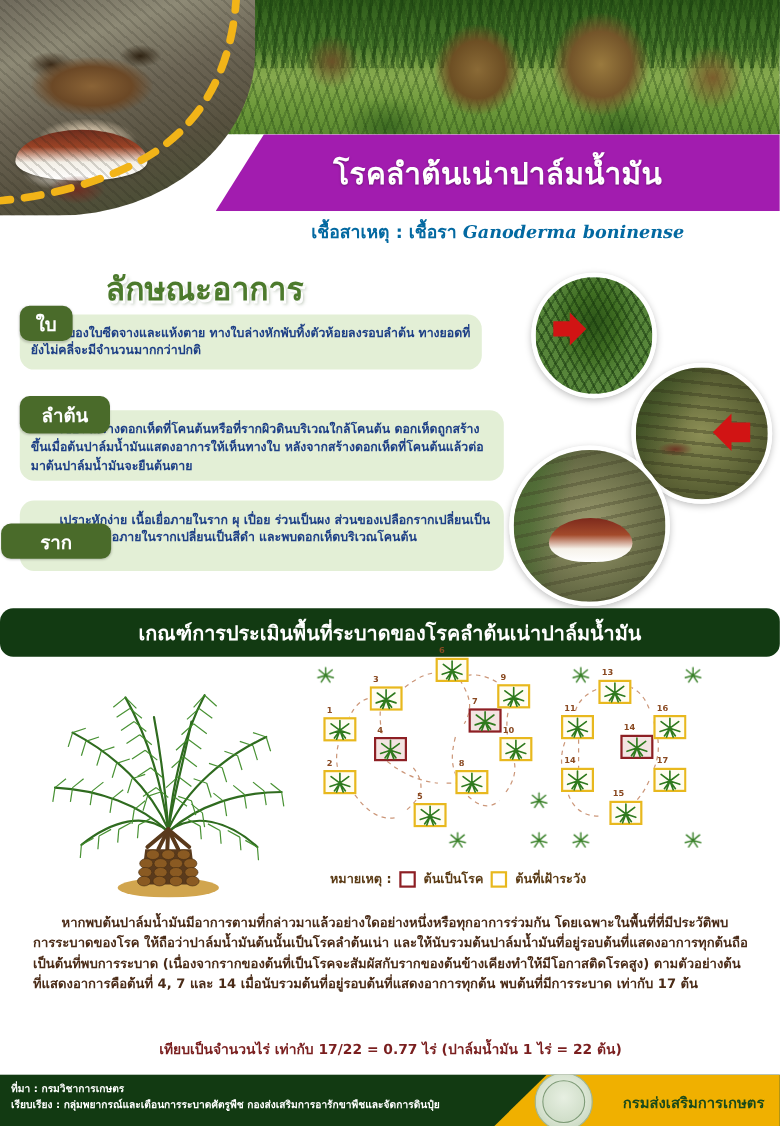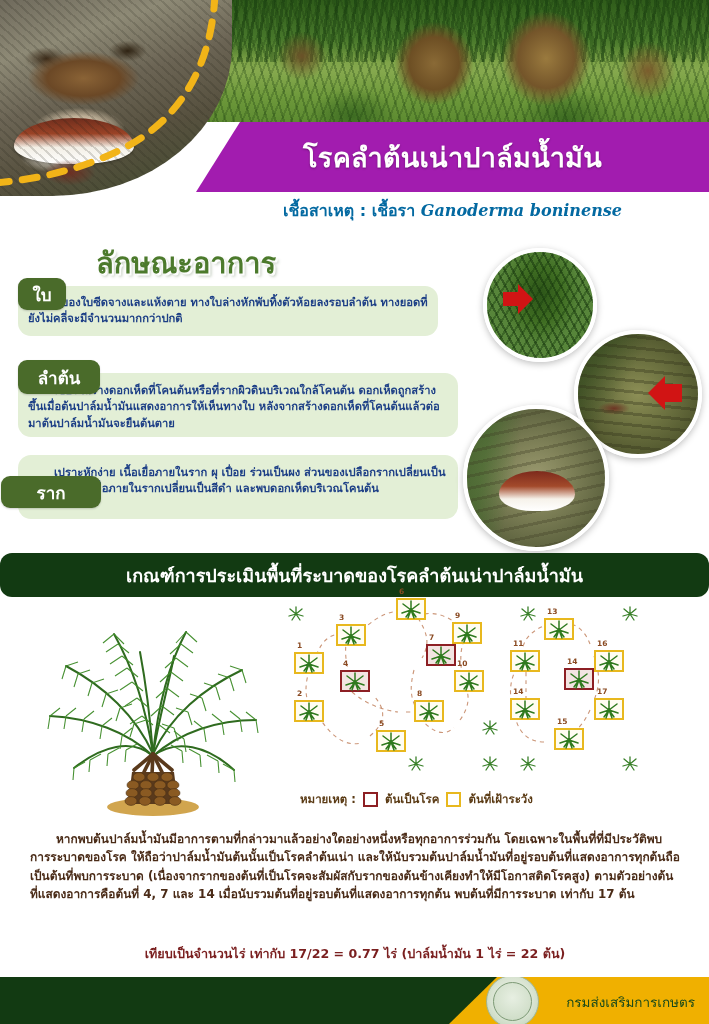--- a/index.html
+++ b/index.html
@@ -197,21 +197,21 @@
   }
 
   
   .footer{position:absolute;left:0;top:977px;width:709px;height:47px;background:#123a12;overflow:hidden;}
   .footer .wedge{
     position:absolute;right:0;top:0;width:260px;height:47px;background:#f0b000;
     clip-path:polygon(48px 0,260px 0,260px 47px,0 47px);
   }
   .footer .src{position:absolute;left:10px;top:7px;color:#fff;font-size:9.3px;line-height:1.55;font-weight:bold;}
   .footer .dept{
-    position:absolute;right:14px;top:14px;color:#1a4a1a;font-size:13.5px;font-weight:normal;
+    position:absolute;right:14px;top:14px;color:#1a4a1a;font-size:13.5px;font-weight:bold;
   }
   .emblem{
     position:absolute;left:486px;top:-2px;width:51px;height:51px;border-radius:50%;
     background:radial-gradient(circle at 50% 45%, #f2f6ee 0%, #d9e4d2 55%, #b9cdb0 100%);
     border:1.5px solid #9fb697;
   }
   .emblem .inner{
     position:absolute;inset:6px;border-radius:50%;border:1px solid #7d9a76;
     background:radial-gradient(circle at 50% 40%, #e7efe2 0%, #c8d8c0 100%);
   }
@@ -557,19 +557,23 @@
     <span class="lb">ต้นที่เฝ้าระวัง</span>
   </div>
 
   <div class="body-text">
     <span class="indent">หากพบต้นปาล์มน้ำมันมีอาการตามที่กล่าวมาแล้วอย่างใดอย่างหนึ่งหรือทุกอาการร่วมกัน โดยเฉพาะในพื้นที่ที่มีประวัติพบการระบาดของโรค ให้ถือว่าปาล์มน้ำมันต้นนั้นเป็นโรคลำต้นเน่า และให้นับรวมต้นปาล์มน้ำมันที่อยู่รอบต้นที่แสดงอาการทุกต้นถือเป็นต้นที่พบการระบาด (เนื่องจากรากของต้นที่เป็นโรคจะสัมผัสกับรากของต้นข้างเคียงทำให้มีโอกาสติดโรคสูง) ตามตัวอย่างต้นที่แสดงอาการคือต้นที่ 4, 7 และ 14 เมื่อนับรวมต้นที่อยู่รอบต้นที่แสดงอาการทุกต้น พบต้นที่มีการระบาด เท่ากับ 17 ต้น</span>
   </div>
   <div class="summary">เทียบเป็นจำนวนไร่ เท่ากับ 17/22 = 0.77 ไร่ (ปาล์มน้ำมัน 1 ไร่ = 22 ต้น)</div>
 
   <div class="footer">
     <div class="wedge"></div>
+    <div class="src">
+      <div>ที่มา : กรมวิชาการเกษตร</div>
+      <div>เรียบเรียง : กลุ่มพยากรณ์และเตือนการระบาดศัตรูพืช  กองส่งเสริมการอารักขาพืชและจัดการดินปุ๋ย</div>
+    </div>
     <div class="emblem">
       <div class="inner"></div>
     </div>
     <div class="dept">กรมส่งเสริมการเกษตร</div>
   </div>
 
 </div>
 
 </body></html>

